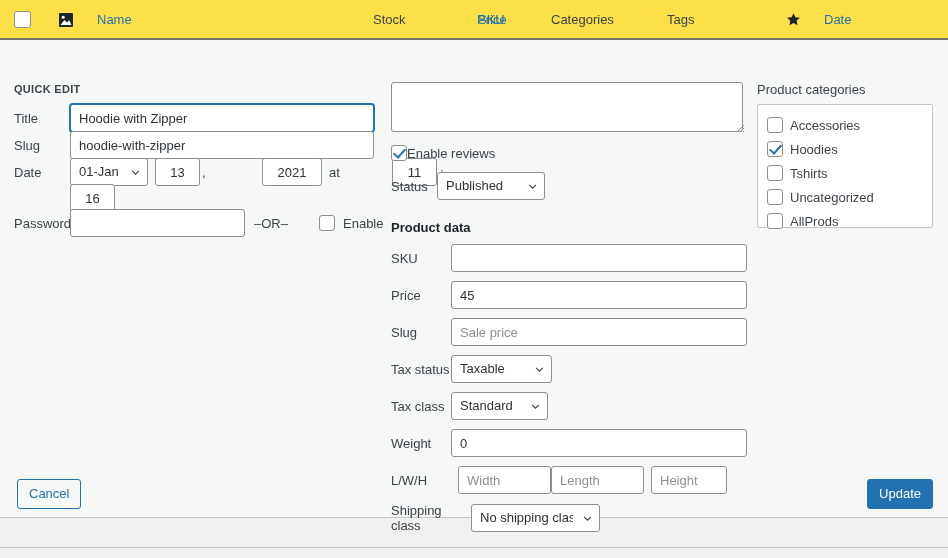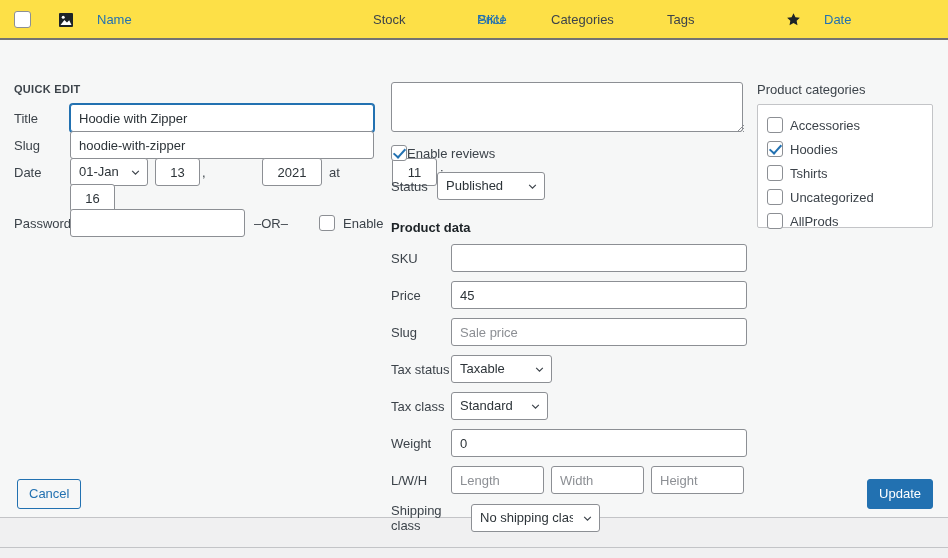--- a/index.html
+++ b/index.html
@@ -339,23 +339,23 @@
       </span>
     </div>
 
     <div class="pd-row">
       <span class="pd-lab">Weight</span>
       <input class="inp" style="width: 296px;" value="0">
     </div>
 
     <div class="pd-row">
       <span class="pd-lab">L/W/H</span>
+      <input class="inp" style="width: 93px; margin-left: 7px;" placeholder="Width">
       <input class="inp" style="width: 93px;" placeholder="Length">
-      <input class="inp" style="width: 93px; margin-left: 7px;" placeholder="Width">
-      <input class="inp" style="width: 93px; margin-left: 7px;" placeholder="Height">
+      <input class="inp" style="width: 76px; margin-left: 7px;" placeholder="Height">
     </div>
 
     <div class="pd-row">
       <span class="pd-lab" style="width:80px; flex:0 0 80px;">Shipping class</span>
       <span class="sel-wrap">
         <select class="sel" style="width:129px;">
           <option>No shipping class</option>
         </select>
         <svg class="chev" viewBox="0 0 10 6">
           <path d="M1 1 L5 5 L9 1" fill="none" stroke="#3c434a" stroke-width="1.4"></path>

